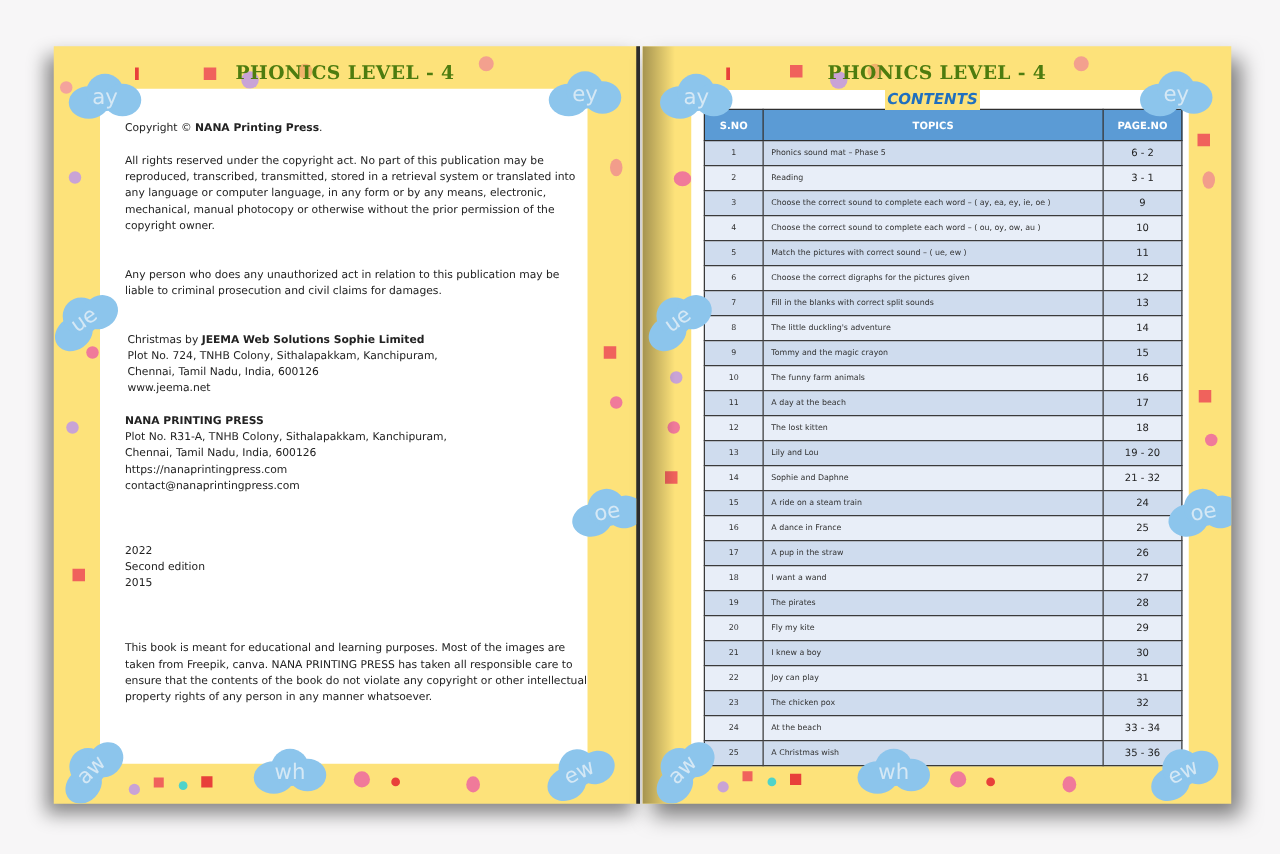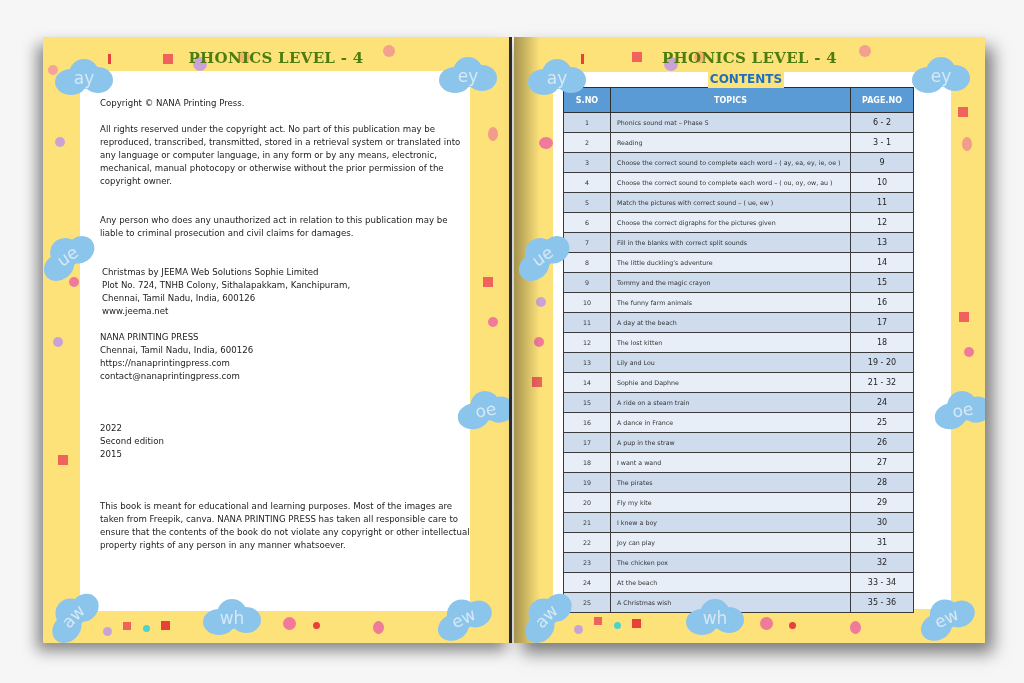--- a/index.html
+++ b/index.html
@@ -12,23 +12,23 @@
   .sq { position:absolute; }
   .title { position:absolute; top:12px; left:0; right:0; text-align:center; font-family:"DejaVu Serif", serif; font-weight:bold; font-size:15px; color:#4d7c0f; letter-spacing:0.3px; z-index:2; }
   .panel { position:absolute; background:#fff; z-index:1; }
   .left .panel { left:37px; top:34px; width:390px; height:540px; }
   .right .panel { left:39px; top:35px; width:398px; height:537px; }
   .cloud { position:absolute; width:58px; height:40px; z-index:4; }
   .cloud .b { position:absolute; background:#8cc5ec; border-radius:50%; }
   .cloud .t { position:absolute; left:0; right:0; top:9px; text-align:center; color:#d5e8f5; font-size:17px; font-family:"DejaVu Sans", sans-serif; }
   .doc { position:absolute; left:57px; top:60px; width:370px; font-family:"DejaVu Sans", sans-serif; font-size:8.6px; line-height:13px; color:#222; z-index:2; }
   .doc p { margin:0; }
-  .doc b { font-weight:normal; }
-  .contents-tag { position:absolute; left:194px; top:33px; width:76px; height:18px; background:#fde27a; color:#1f6fbf; font-weight:bold; font-size:12px; text-align:center; line-height:18px; z-index:5; font-family:"DejaVu Sans", sans-serif; }
-  table.toc { position:absolute; left:49px; top:50px; width:351px; border-collapse:collapse; z-index:2; font-family:"DejaVu Sans", sans-serif; }
+  .doc b { font-weight:bold; }
+  .contents-tag { position:absolute; left:194px; top:33px; width:76px; height:18px; background:#fde27a; color:#1f6fbf; font-style:italic; font-weight:bold; font-size:12px; text-align:center; line-height:18px; z-index:5; font-family:"DejaVu Sans", sans-serif; }
+  table.toc { position:absolute; left:49px; top:50px; width:383px; border-collapse:collapse; z-index:2; font-family:"DejaVu Sans", sans-serif; }
   table.toc th { background:#5b9bd5; color:#fff; font-size:8px; height:22px; border:1px solid #2f2f2f; font-weight:bold; }
   table.toc td { height:19px; border:1px solid #3a3a3a; font-size:6.3px; color:#333; padding:0; }
   table.toc tr:nth-child(odd) td { background:#cfdcee; }
   table.toc tr:nth-child(even) td { background:#e8eef8; }
   table.toc td.sno { width:46px; text-align:center; }
   table.toc td.topic { padding-left:6px; }
   table.toc td.pg { width:62px; text-align:center; font-size:8px; color:#222; }
 </style>
 </head>
 <body>
@@ -110,20 +110,21 @@
 
     <div style="margin-top:26px;padding-left:2px;">
       <p><span>Christmas by </span><b>JEEMA Web Solutions Sophie Limited</b></p>
       <p>Plot No. 724, TNHB Colony, Sithalapakkam, Kanchipuram,</p>
       <p>Chennai, Tamil Nadu, India, 600126</p>
       <p>www.jeema.net</p>
     </div>
 
     <div style="margin-top:13px;">
       <p><b>NANA PRINTING PRESS</b></p>
+      <p>Plot No. R31-A, TNHB Colony, Sithalapakkam, Kanchipuram,</p>
       <p>Chennai, Tamil Nadu, India, 600126</p>
       <p>https://nanaprintingpress.com</p>
       <p>contact@nanaprintingpress.com</p>
     </div>
 
     <div style="margin-top:39px;">
       <p>2022</p>
       <p>Second edition</p>
       <p>2015</p>
     </div>

